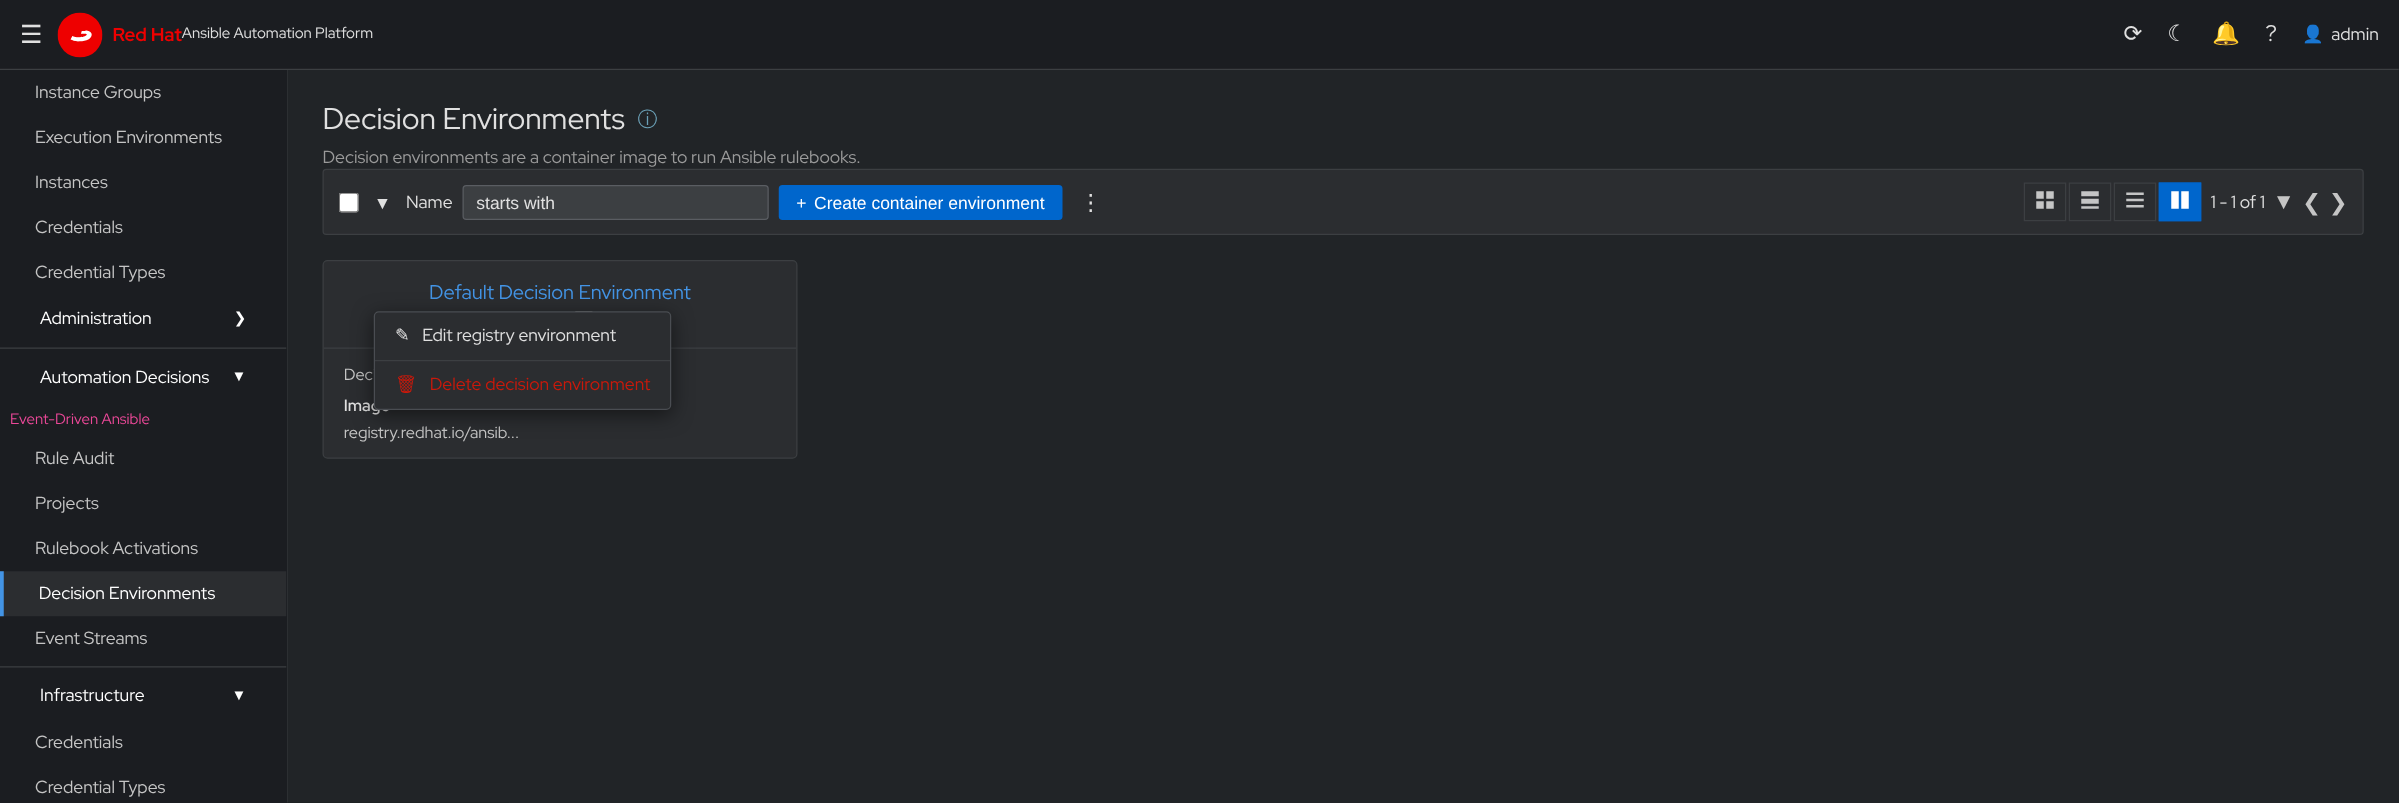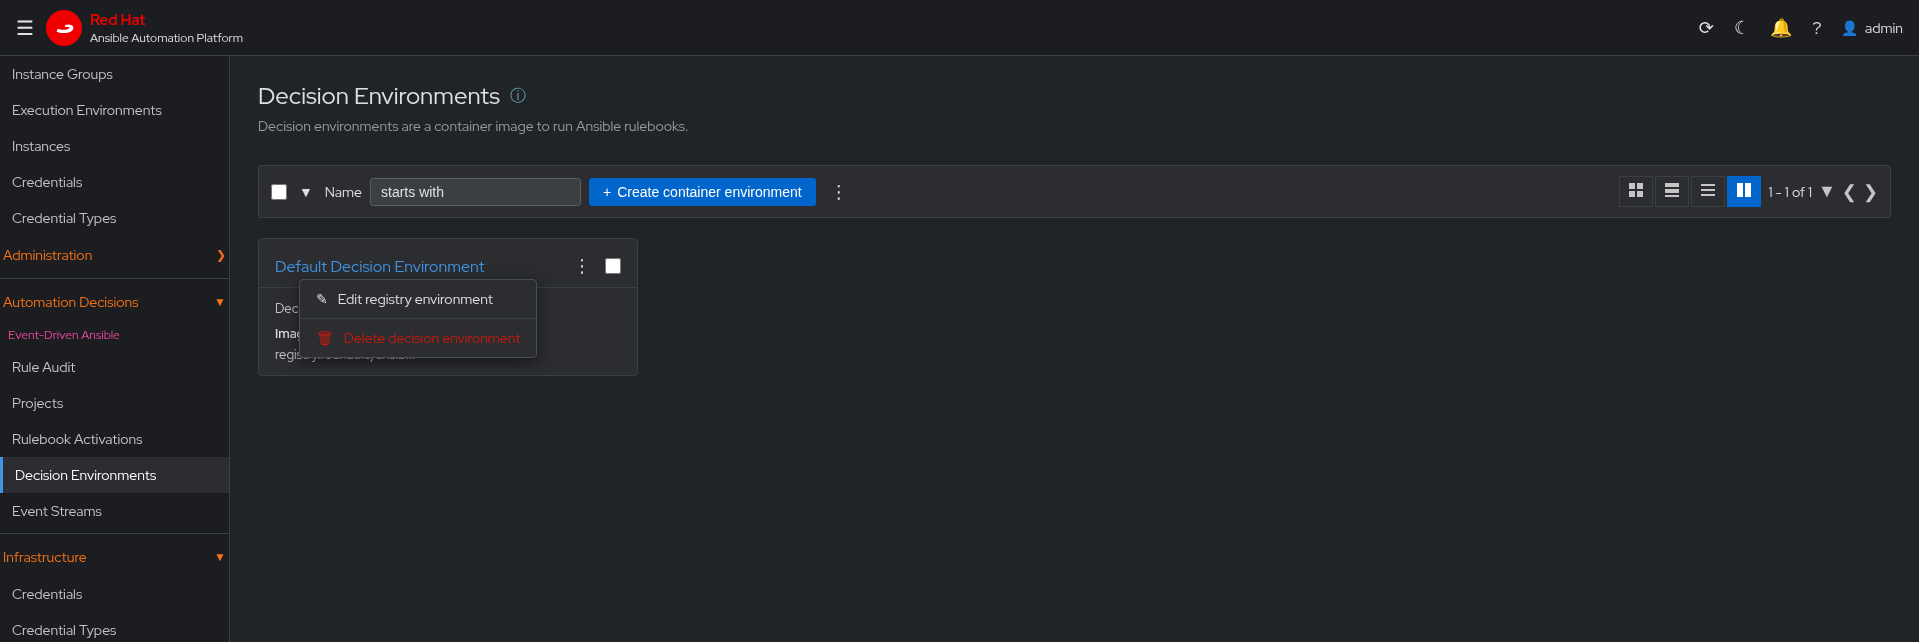--- a/index.html
+++ b/index.html
@@ -7,68 +7,68 @@
 
     
     .topnav {
       display: flex; align-items: center; background: #1b1d21; height: 56px;
       padding: 0 16px; border-bottom: 1px solid #3c3f42; position: fixed; top: 0; left: 0; right: 0; z-index: 100;
     }
     .topnav-left { display: flex; align-items: center; gap: 12px; }
     .hamburger { color: #e0e0e0; font-size: 20px; cursor: pointer; background: none; border: none; }
     .brand { display: flex; align-items: center; gap: 8px; }
     .redhat-logo { width: 36px; height: 36px; }
-    .brand-text { display: flex; flex-direction: column; }
+    .brand-text { display: flex; flex-direction: row; }
     .brand-top { color: #ee0000; font-weight: bold; font-size: 15px; }
     .brand-bottom { color: #e0e0e0; font-size: 12px; text-align: center; }
     .topnav-right { margin-left: auto; display: flex; align-items: center; gap: 20px; color: #e0e0e0; }
     .topnav-icon { font-size: 18px; cursor: pointer; }
     .user-area { display: flex; align-items: center; gap: 6px; cursor: pointer; }
 
     
     .sidebar {
       position: fixed; top: 56px; left: 0; width: 230px; bottom: 0;
       background: #1b1d21; border-right: 1px solid #3c3f42; overflow-y: auto;
     }
     .sidebar-item {
       display: flex; align-items: center; padding: 9px 16px; cursor: pointer;
       color: #c5c5c5; font-size: 14px; gap: 8px;
     }
     .sidebar-item.active { background: #2b2d30; border-left: 3px solid #4394e5; color: #fff; }
     .sidebar-section {
-      display: flex; align-items: center; justify-content: space-between;
-      padding: 10px 3px; cursor: pointer; color: #f97316; font-size: 14px;
+      display: flex; align-items: flex-start; justify-content: space-between;
+      padding: 10px 32px; cursor: pointer; color: #ffffff; font-size: 14px;
     }
     .sidebar-subsection { padding: 6px 8px; font-size: 12px; color: #ec4899; }
     .sidebar-divider { height: 1px; background: #3c3f42; margin: 4px 0; }
     .chevron { font-size: 12px; }
-    .sidebar-indent { padding-left: 12px; }
+    .sidebar-indent { padding-left: 28px; }
 
     
     .main {
       margin-left: 230px; margin-top: 56px; padding: 24px 28px; background: #212427; min-height: calc(642px - 56px);
     }
     .page-header { margin-bottom: 6px; display: flex; align-items: center; gap: 10px; }
     .page-title { font-size: 24px; font-weight: 400; color: #e0e0e0; }
     .help-icon { color: #6a9fb5; font-size: 16px; cursor: pointer; }
-    .page-subtitle { color: #9a9a9a; font-size: 14px; margin-bottom: 30px; }
+    .page-subtitle { color: #9a9a9a; font-size: 14px; margin-bottom: 0; }
 
     
     .toolbar {
       display: flex; align-items: center; gap: 8px; margin-bottom: 20px;
       background: #2b2d30; border: 1px solid #3c3f42; padding: 10px 12px; border-radius: 3px;
     }
     .toolbar-checkbox { width: 16px; height: 16px; cursor: pointer; }
     .toolbar-dropdown-btn {
       background: none; border: none; color: #e0e0e0; cursor: pointer; padding: 2px 4px; font-size: 14px;
     }
     .filter-label { color: #e0e0e0; font-size: 14px; }
     .filter-input {
       background: #3c3f42; border: 1px solid #5a5d62; color: #e0e0e0; padding: 5px 10px;
-      border-radius: 3px; font-size: 14px; width: 211px; outline: none;
+      border-radius: 3px; font-size: 14px; width: 245px; outline: none;
     }
     .create-btn {
       background: #0066cc; color: #fff; border: none; padding: 6px 14px; border-radius: 3px;
       cursor: pointer; font-size: 14px; display: flex; align-items: center; gap: 6px;
     }
     .kebab-btn {
       background: none; border: none; color: #e0e0e0; cursor: pointer; font-size: 18px; padding: 2px 6px;
     }
     .toolbar-spacer { flex: 1; }
     .view-btns { display: flex; gap: 2px; align-items: center; }
@@ -83,21 +83,21 @@
     
     .card-grid { display: flex; flex-wrap: wrap; gap: 16px; }
 
     
     .card {
       background: #2b2d30; border: 1px solid #3c3f42; border-radius: 4px; width: 380px;
       padding: 0; position: relative; overflow: visible;
     }
     .card-header {
       display: flex; align-items: center; justify-content: space-between;
-      padding: 14px 16px 8px 16px; border-bottom: 1px solid #3c3f42;
+      padding: 14px 16px 8px 16px; border-bottom: 1px solid #3c3f42; flex-direction: column;
     }
     .card-title { color: #4394e5; font-size: 16px; cursor: pointer; }
     .card-header-icons { display: flex; gap: 8px; align-items: center; }
     .card-body { padding: 12px 16px; }
     .card-label { color: #c5c5c5; font-size: 13px; margin-bottom: 2px; }
     .card-field-label { font-weight: 600; font-size: 13px; color: #e0e0e0; margin-top: 8px; margin-bottom: 4px; }
     .card-field-value { font-size: 13px; color: #c5c5c5; }
 
     
     .dropdown-menu {

